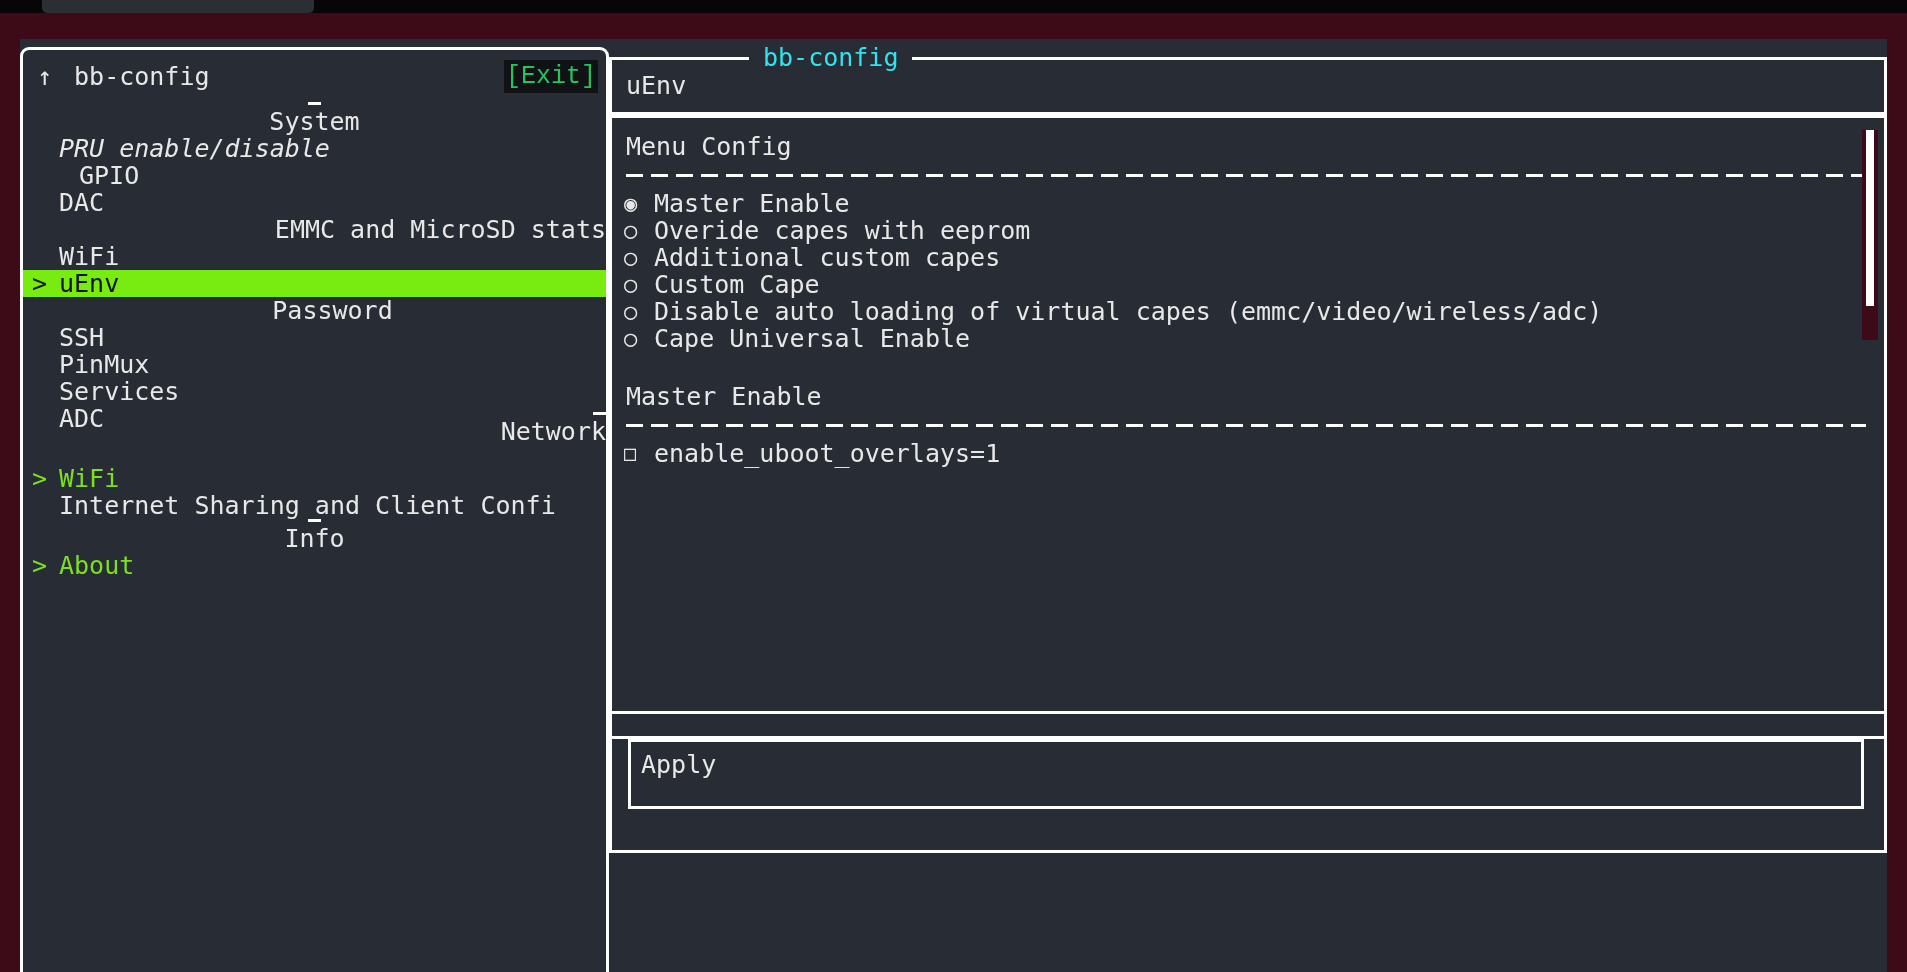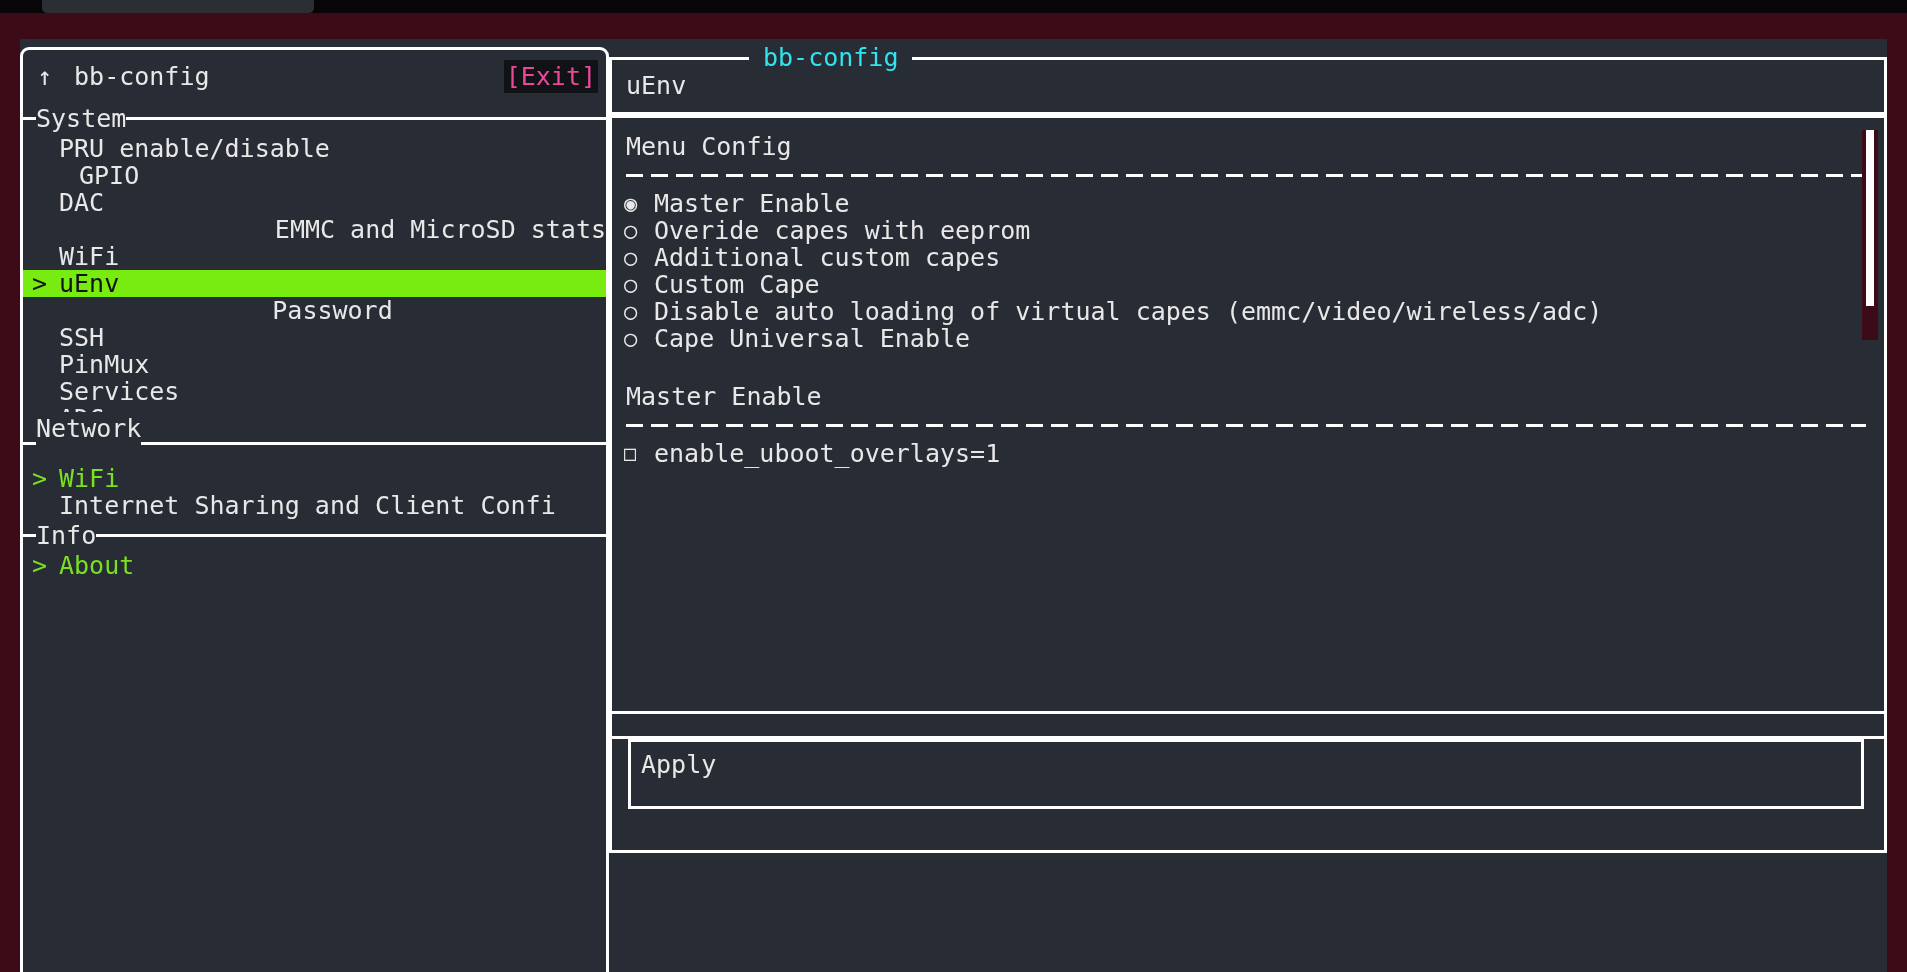--- a/index.html
+++ b/index.html
@@ -69,33 +69,35 @@
     left: 0; top: 0;
     width: 100%; height: 52px;
     display: flex;
     align-items: center;
     padding: 0 8px 0 14px;
   }
   #sidebar-up-arrow { margin-right: 22px; color: #e8e8e8; }
   #sidebar-title { flex: 1; color: #e8e8e8; }
   #exit-button {
     background: #101215;
-    color: #ec4899;
+    color: #22c55e;
     padding: 0 2px;
+    font-family: Liberation Mono, monospace;
   }
 
   
   .section-rule {
     position: absolute;
     left: 0;
     width: 100%;
     height: 33px;
     display: flex;
     align-items: center;
     pointer-events: none;
+    flex-direction: column;
   }
   .section-rule .rule-stub {
     width: 13px; height: 3px;
     background: #ffffff;
     flex: 0 0 auto;
   }
   .section-rule .rule-label {
     padding: 0 0px;
     color: #e8e8e8;
     background: #282c34;
@@ -266,21 +268,21 @@
         <span id="sidebar-title">bb-config</span>
         <span id="exit-button">[Exit]</span>
       </div>
 
       <div class="section-rule" style="top:52px;">
         <span class="rule-stub"></span>
         <span class="rule-label">System</span>
         <span class="rule-line"></span>
       </div>
 
-      <div class="menu-row" style="top:85px;">
+      <div class="menu-row" style="top:85px;font-style:italic;">
         <span class="menu-marker"></span>
         <span class="menu-label">PRU enable/disable</span>
       </div>
       <div class="menu-row" style="top:112px;padding-left:20px;">
         <span class="menu-marker"></span>
         <span class="menu-label">GPIO</span>
       </div>
       <div class="menu-row" style="top:139px;">
         <span class="menu-marker"></span>
         <span class="menu-label">DAC</span>

